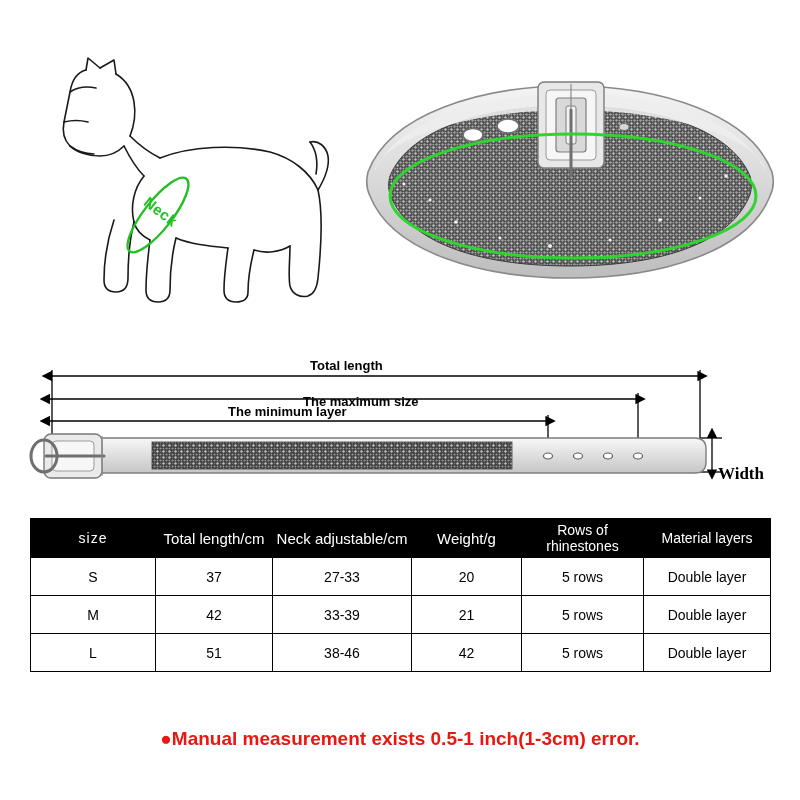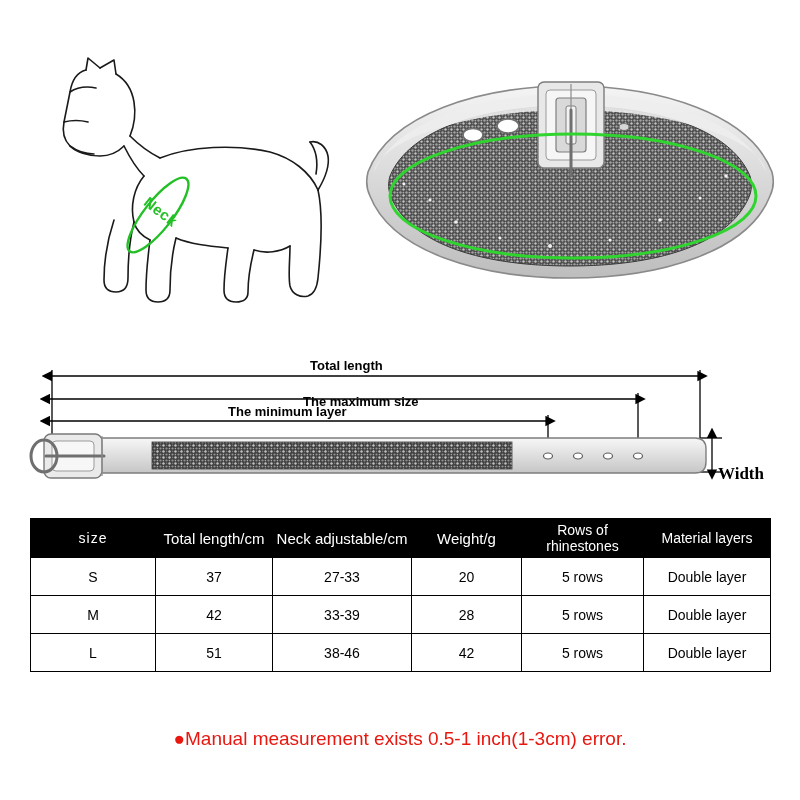--- a/index.html
+++ b/index.html
@@ -101,21 +101,21 @@
 
   
   .note {
     position: absolute;
     left: 0;
     top: 728px;
     width: 800px;
     text-align: center;
     color: #e8170f;
     font-size: 19px;
-    font-weight: normal;
+    font-weight: bold;
     font-family: "Liberation Sans", sans-serif;
   }
   .note .bullet { font-size: 19px; }
 </style>
 </head>
 <body>
 
 <div class="page">
 
   <div class="top-area">
@@ -331,21 +331,21 @@
         <td>37</td>
         <td>27-33</td>
         <td>20</td>
         <td>5 rows</td>
         <td>Double layer</td>
       </tr>
       <tr>
         <td class="first-col">M</td>
         <td>42</td>
         <td>33-39</td>
-        <td>28</td>
+        <td>21</td>
         <td>5 rows</td>
         <td>Double layer</td>
       </tr>
       <tr>
         <td class="first-col">L</td>
         <td>51</td>
         <td>38-46</td>
         <td>42</td>
         <td>5 rows</td>
         <td>Double layer</td>

